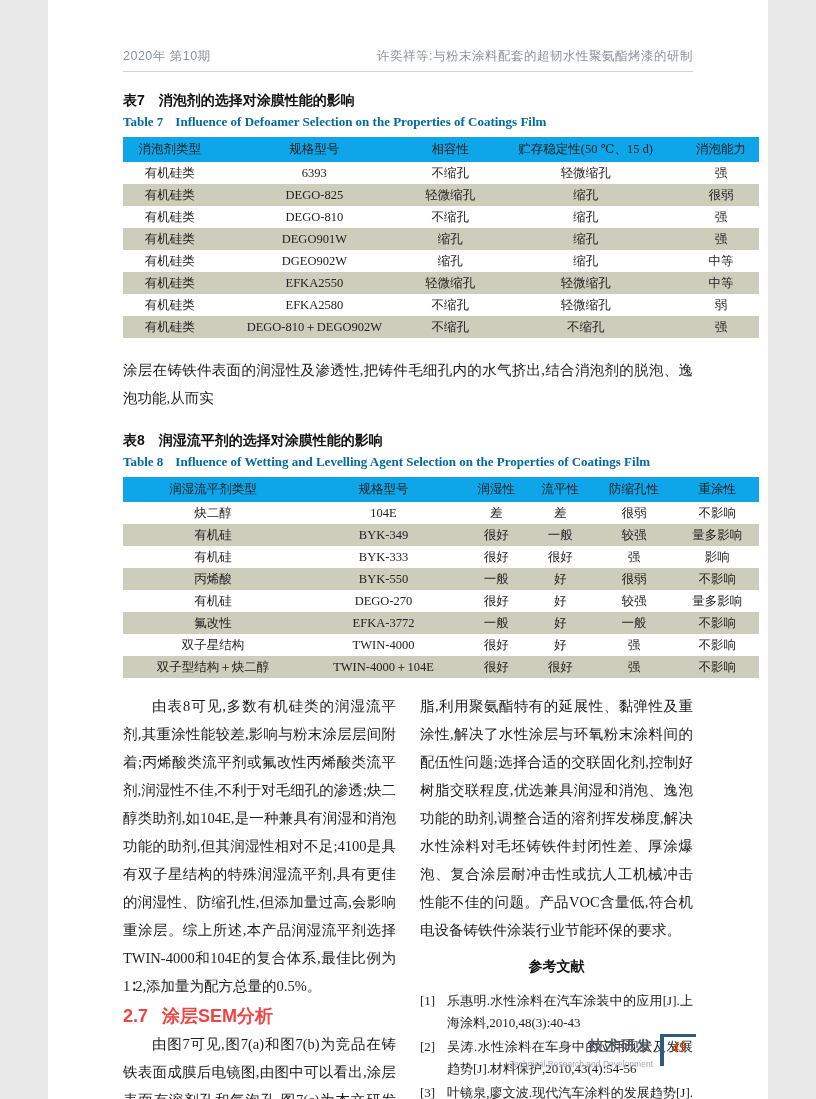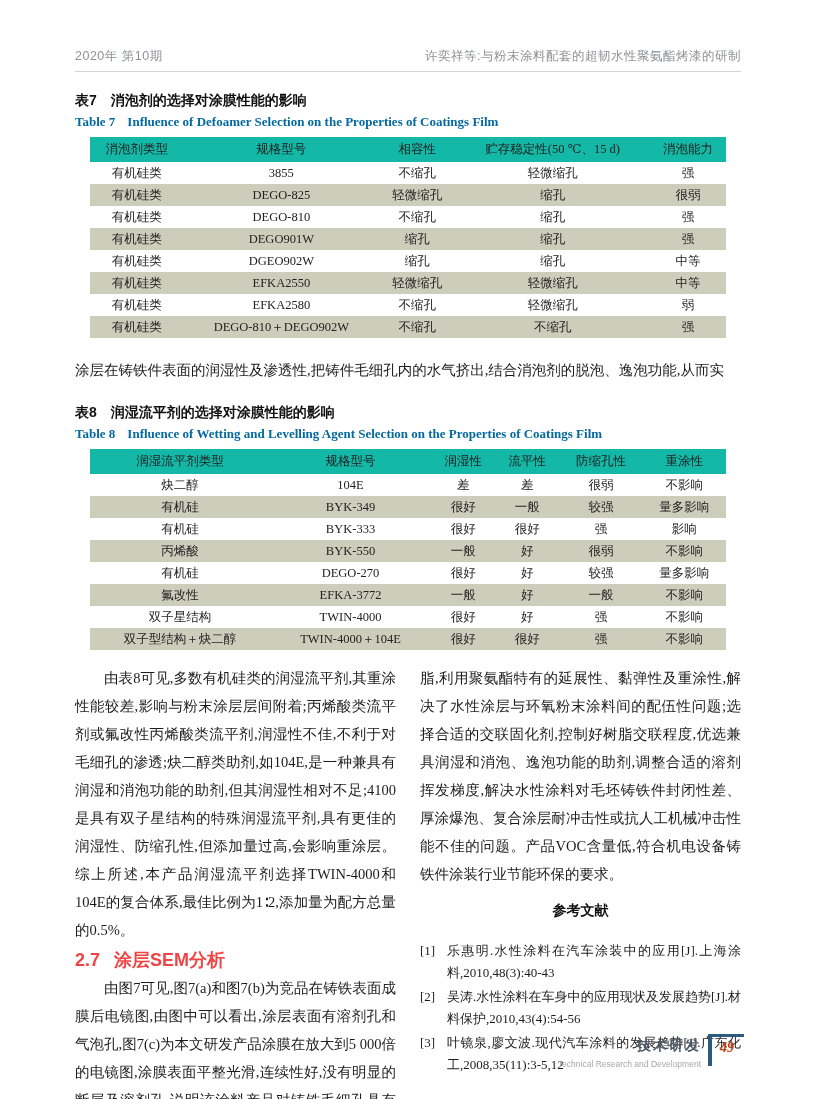--- a/index.html
+++ b/index.html
@@ -1,18 +1,18 @@
 <!DOCTYPE html>
 <html lang="zh"><head>
 <meta charset="utf-8">
 <style>
   html,body{margin:0;padding:0;background:#e9e9e9;}
   .page{
     position:relative;
-    width:816px;height:1099px;
+    width:720px;height:1099px;
     margin:0 auto;
     background:#ffffff;
     font-family:"Liberation Serif","DejaVu Serif",serif;
     color:#1c1c1c;
     overflow:hidden;
     box-sizing:border-box;
     padding:48px 75px 4px 75px;
   }
   
   .runhead{
@@ -28,21 +28,21 @@
   .cap-zh .cap-label{margin-right:14px;}
   .cap-en{font-family:"Liberation Serif","DejaVu Serif",serif;font-weight:bold;font-size:13px;color:#0369a1;margin-top:4px;}
   .cap-en .cap-label{margin-right:12px;}
 
   
   table.data{
     width:636px;margin:7px auto 0 auto;border-collapse:collapse;
     font-size:12.5px;text-align:center;color:#222;
     font-family:"Liberation Serif","DejaVu Serif",serif;
   }
-  table.data thead tr{background:#14b8a6;}
+  table.data thead tr{background:#0ea5e9;}
   table.data th{font-weight:normal;padding:4px 2px;}
   table.data td{padding:2.5px 2px;}
   table.data tbody tr:nth-of-type(even){background:#cdcdbc;}
 
   
   .twocol{display:flex;gap:24px;margin-top:18px;}
   .col{flex:1;min-width:0;}
   .para{
     font-size:14.5px;line-height:28px;text-align:justify;margin:0;
     text-justify:inter-ideograph;
@@ -53,21 +53,21 @@
     font-family:"Liberation Sans","DejaVu Sans",sans-serif;
     font-weight:bold;color:#ef4444;font-size:18px;
     line-height:28px;margin:2px 0 0 0;
   }
   .sec-head .sec-num{margin-right:14px;}
 
   
   .ref-heading{
     font-family:"Liberation Sans","DejaVu Sans",sans-serif;
     font-weight:bold;font-size:14px;color:#111;text-align:center;
-    margin:14px 0 20px 0;
+    margin:14px 0 14px 0;
   }
   .ref-list{font-size:13px;line-height:21.5px;}
   .ref-item{display:flex;margin-top:3px;}
   .ref-num{flex:0 0 27px;}
   .ref-text{flex:1;text-align:justify;}
 
   
   .footer{
     position:absolute;right:72px;bottom:30px;
     display:flex;align-items:flex-start;
@@ -117,21 +117,21 @@
           <th>规格型号</th>
           <th>相容性</th>
           <th>贮存稳定性(50 ℃、15 d)</th>
           <th>消泡能力</th>
         </tr>
     </thead>
     <tbody>
 
         <tr>
           <td>有机硅类</td>
-          <td>3855</td>
+          <td>6393</td>
           <td>不缩孔</td>
           <td>轻微缩孔</td>
           <td>强</td>
         </tr>
 
         <tr>
           <td>有机硅类</td>
           <td>DEGO-825</td>
           <td>轻微缩孔</td>
           <td>缩孔</td>

